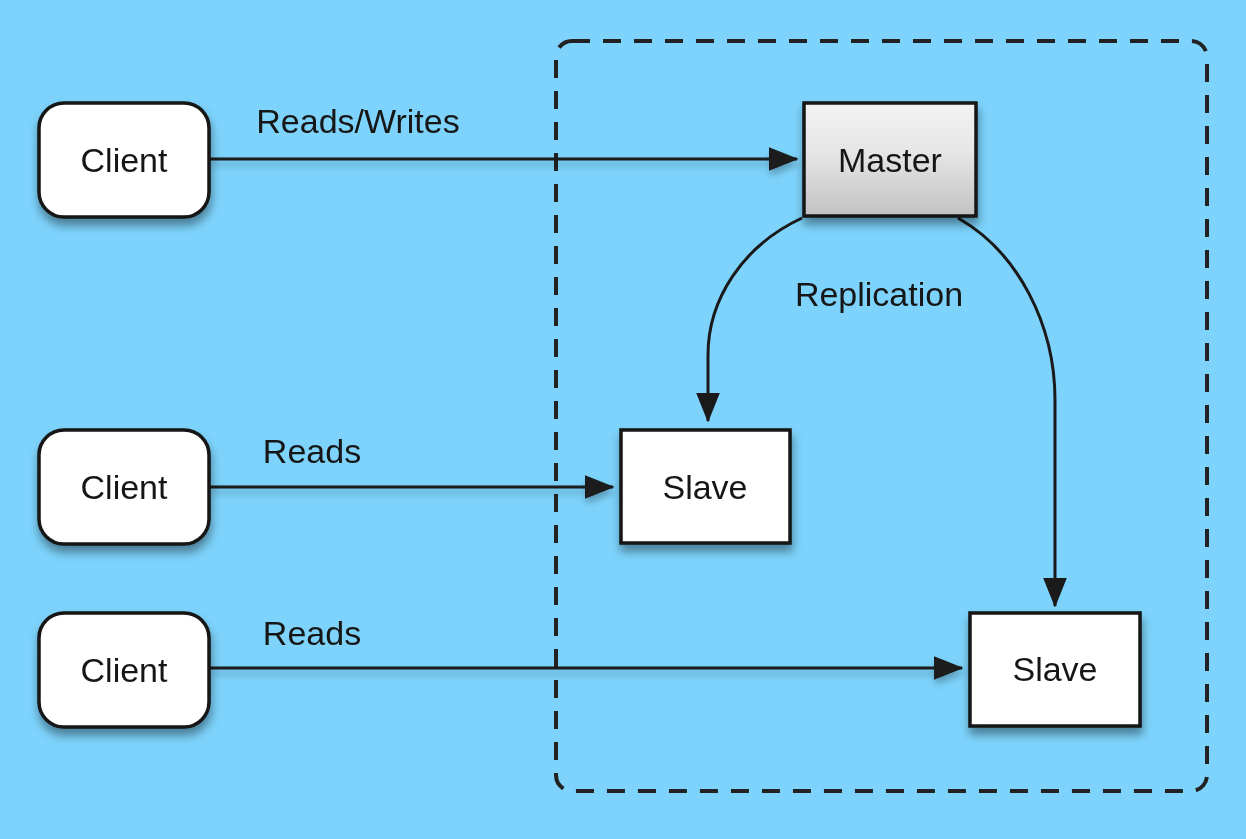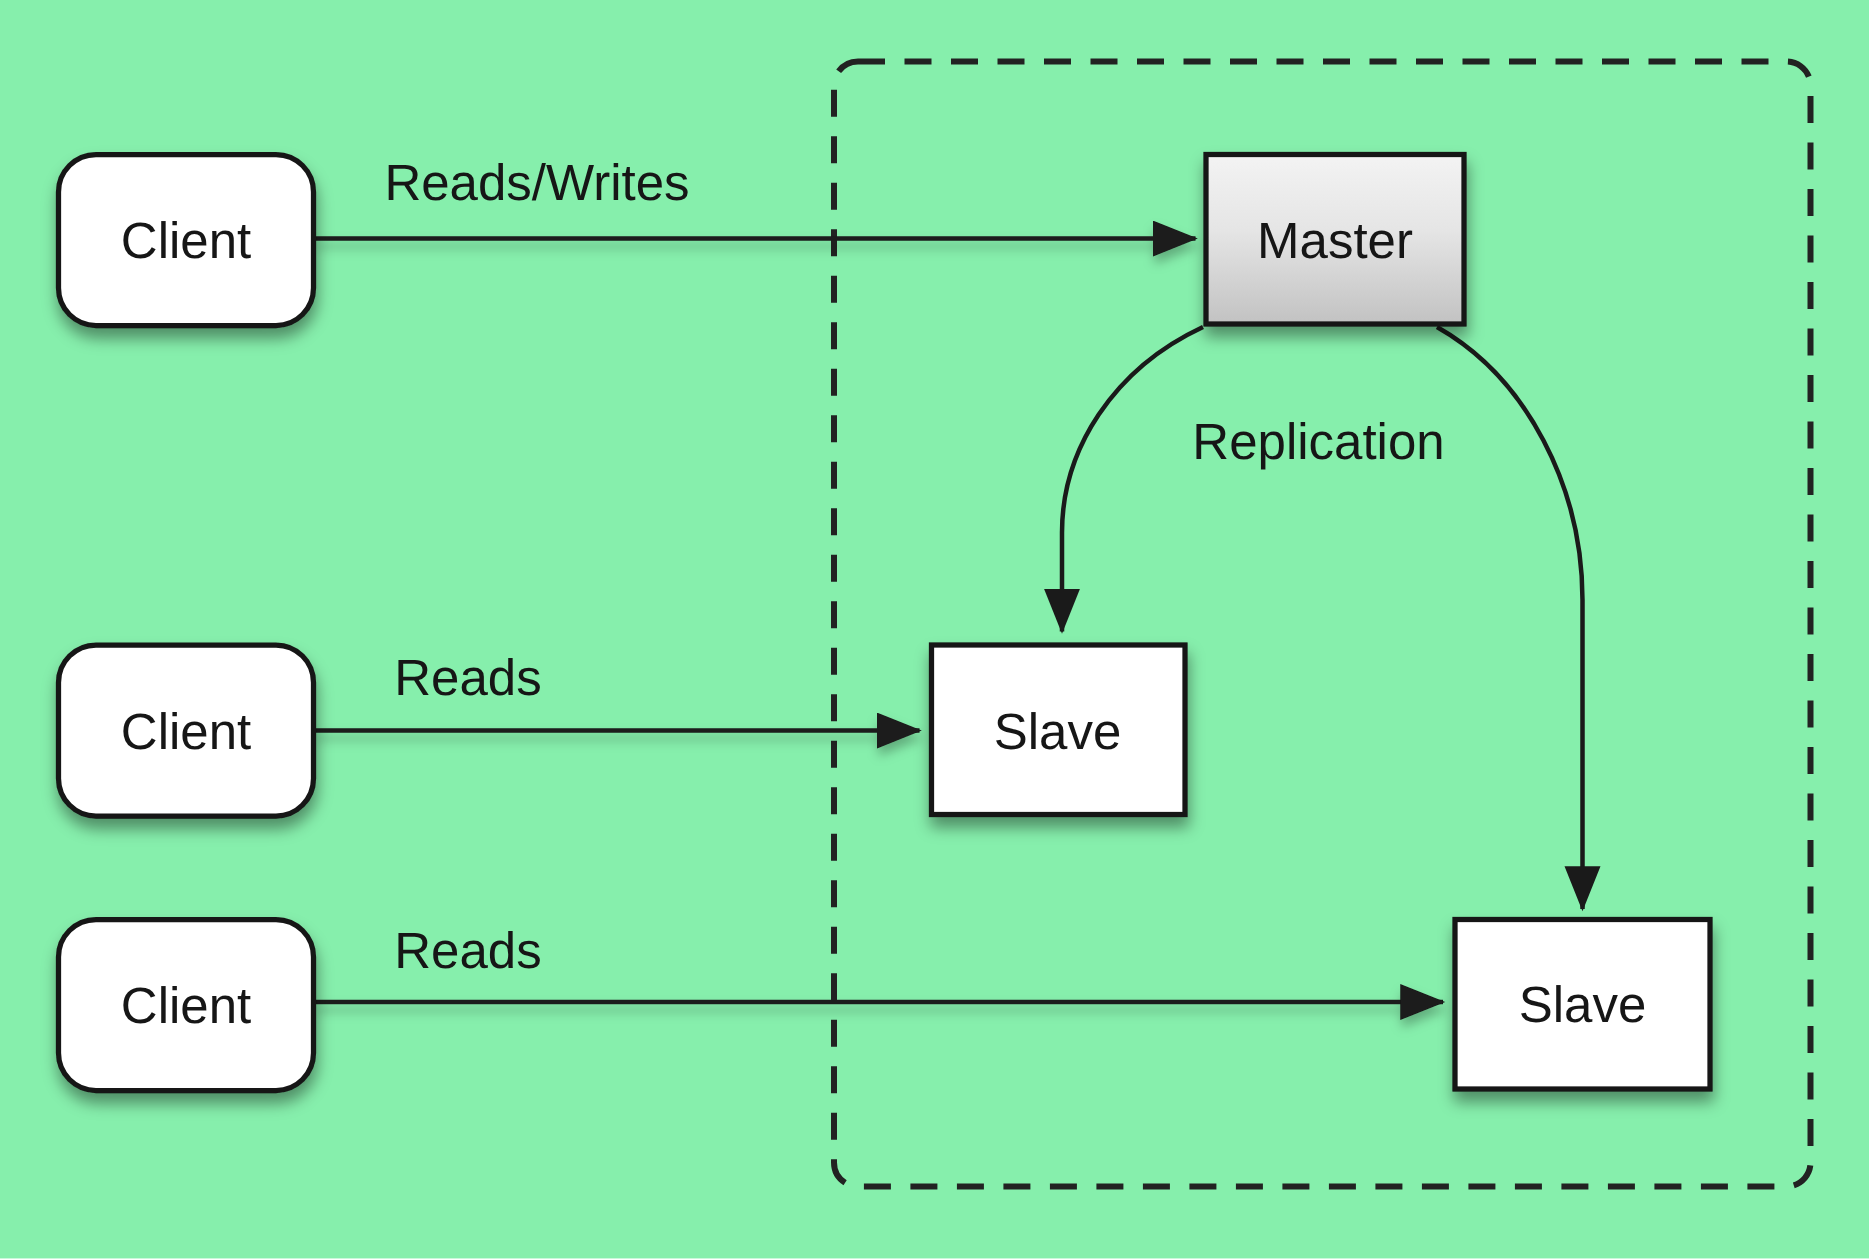--- a/index.html
+++ b/index.html
@@ -5,21 +5,21 @@
   html, body {
     margin: 0;
     padding: 0;
     background: #ffffff;
     font-family: "Liberation Sans", sans-serif;
   }
   .canvas {
     position: relative;
     width: 1246px;
     height: 839px;
-    background: #86efac;
+    background: #7dd3fc;
     overflow: hidden;
   }
   svg { display: block; }
   text {
     font-family: "Liberation Sans", sans-serif;
     font-size: 34px;
     fill: #161616;
   }
   text.edge-label { font-size: 34px; }
 </style>

